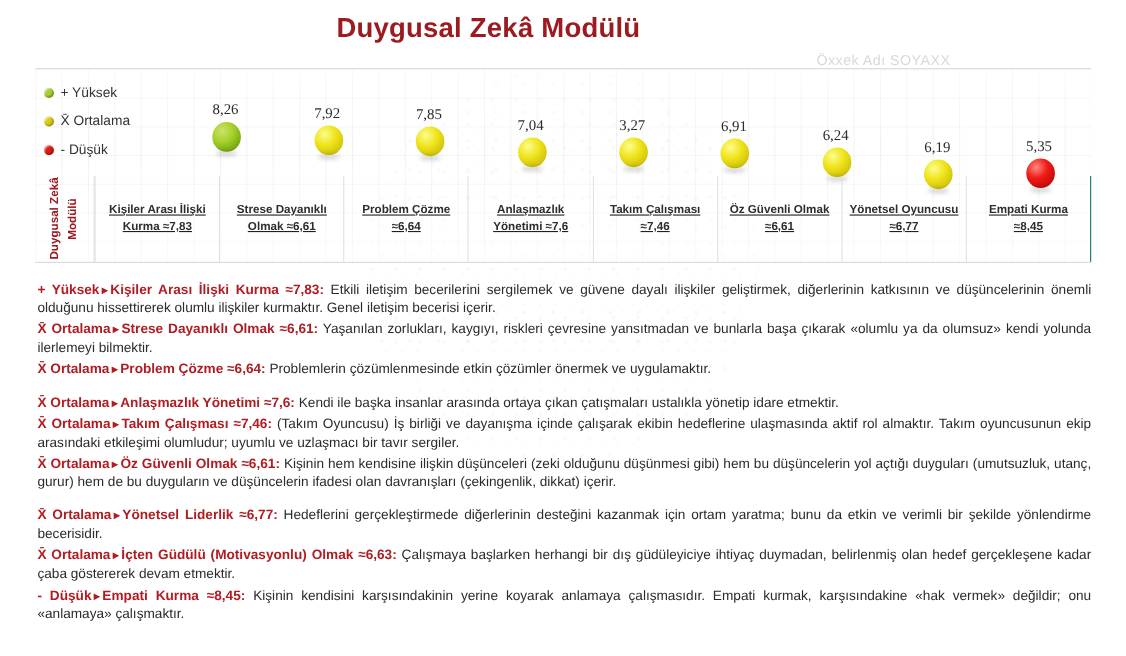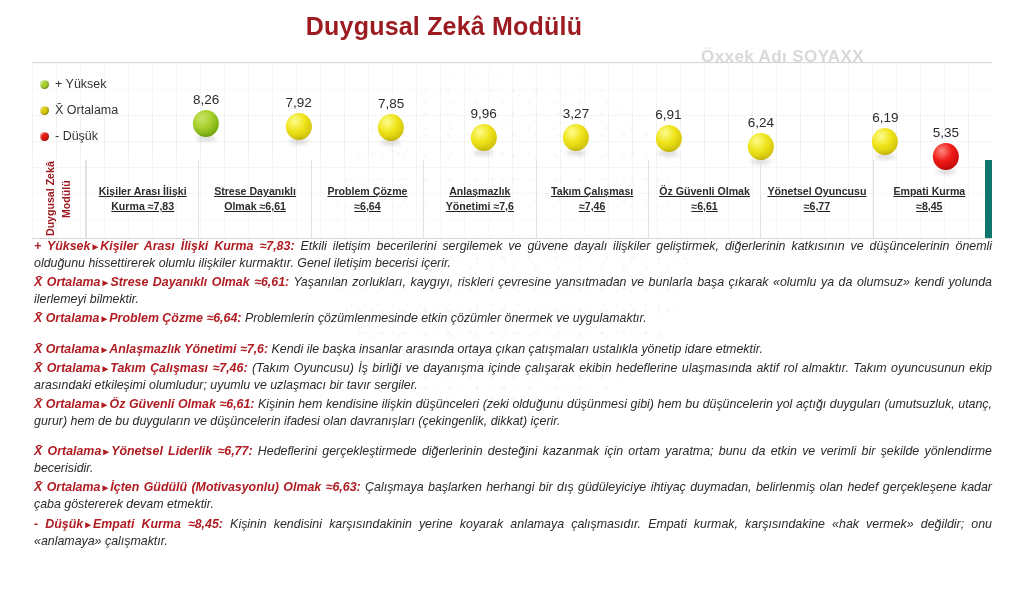--- a/index.html
+++ b/index.html
@@ -37,24 +37,24 @@
     color:#9c1b21;
     letter-spacing:.2px;
     padding-top:13px;
     line-height:1.1;
   }
 
   
   .person-name{
     position:absolute;
     right:24px; top:47px;
-    font-size:17px;
+    font-size:13px;
     color:#d9d9d9;
     letter-spacing:.4px;
-    font-weight:700;
+    font-weight:400;
   }
 
   
   .chart-wrap{
     position:absolute;
     left:32px; top:62px;
     width:960px; height:175px;
     border-top:1px solid #d6d6d6;
     border-bottom:1px solid #d6d6d6;
     background-image:
@@ -89,22 +89,23 @@
   }
   .legend-label{white-space:nowrap;}
 
   .points{
     position:absolute;
     left:128px; right:0; top:0; bottom:0;
     z-index:3;
   }
   .point{
     position:absolute;
-    text-align:center;
+    text-align:left;
     transform:translateX(-50%);
+    font-family:Liberation Serif, serif;
   }
   .point .val{
     font-size:13.5px;
     color:#2b2b2b;
     margin-bottom:3px;
     white-space:nowrap;
   }
   .ball{
     width:26px;height:27px;
     border-radius:50%;
@@ -142,48 +143,47 @@
     border-left:1px solid #e2e2e2;
     display:flex;align-items:center;justify-content:center;
     text-align:center;
     font-size:10.6px;
     font-weight:bold;
     color:#2d2d2d;
     line-height:1.45;
     padding:0 4px;
     box-sizing:border-box;
   }
-  .col:last-child{border-right:7px solid #0f766e;}
+  .col:last-child{border-right:1px solid #0f766e;}
   .col-row-label{
     flex:0 0 54px;
     border-left:none;
     border-right:1px solid #e2e2e2;
     display:flex;align-items:center;justify-content:center;
   }
   .vert{
     writing-mode:vertical-rl;
     transform:rotate(180deg);
     font-size:10.6px;
     font-weight:bold;
     color:#9c1b21;
     text-align:center;
     line-height:1.5;
   }
 
   
   .desc{
     position:absolute;
-    left:34px; top:238px;
+    left:34px; top:255px;
     width:958px;
     font-size:12.4px;
     line-height:1.38;
     color:#2b2b2b;
     text-align:justify;
     z-index:4;
-    font-style:italic;
   }
   .desc p{margin:0 0 2px 0;}
   .desc p.gap{margin-top:13px;}
   .lead{
     color:#b01c22;
     font-weight:bold;
   }
   .lead .arrow{font-size:10px;}
   .desc .body{color:#2b2b2b;}
 </style>
@@ -220,36 +220,36 @@
         </div>
         <div class="point" style="left: 138.667px; top: 32.42px;">
           <div class="val">7,92</div>
           <div class="ball yellow"></div>
         </div>
         <div class="point" style="left: 231.111px; top: 33.225px;">
           <div class="val">7,85</div>
           <div class="ball yellow"></div>
         </div>
         <div class="point" style="left: 323.556px; top: 42.54px;">
-          <div class="val">9,96</div>
+          <div class="val">7,04</div>
           <div class="ball yellow"></div>
         </div>
         <div class="point" style="left: 416px; top: 42.885px;">
           <div class="val">3,27</div>
           <div class="ball yellow"></div>
         </div>
         <div class="point" style="left: 508.444px; top: 44.035px;">
           <div class="val">6,91</div>
           <div class="ball yellow"></div>
         </div>
         <div class="point" style="left: 600.889px; top: 51.74px;">
           <div class="val">6,24</div>
           <div class="ball yellow"></div>
         </div>
-        <div class="point" style="left: 693.333px; top: 47px; margin-left: 32px;">
+        <div class="point" style="left: 693.333px; top: 63px;">
           <div class="val">6,19</div>
           <div class="ball yellow"></div>
         </div>
         <div class="point" style="left: 785.778px; top: 61.975px;">
           <div class="val">5,35</div>
           <div class="ball red"></div>
         </div>
       </div>
   </div>
 

